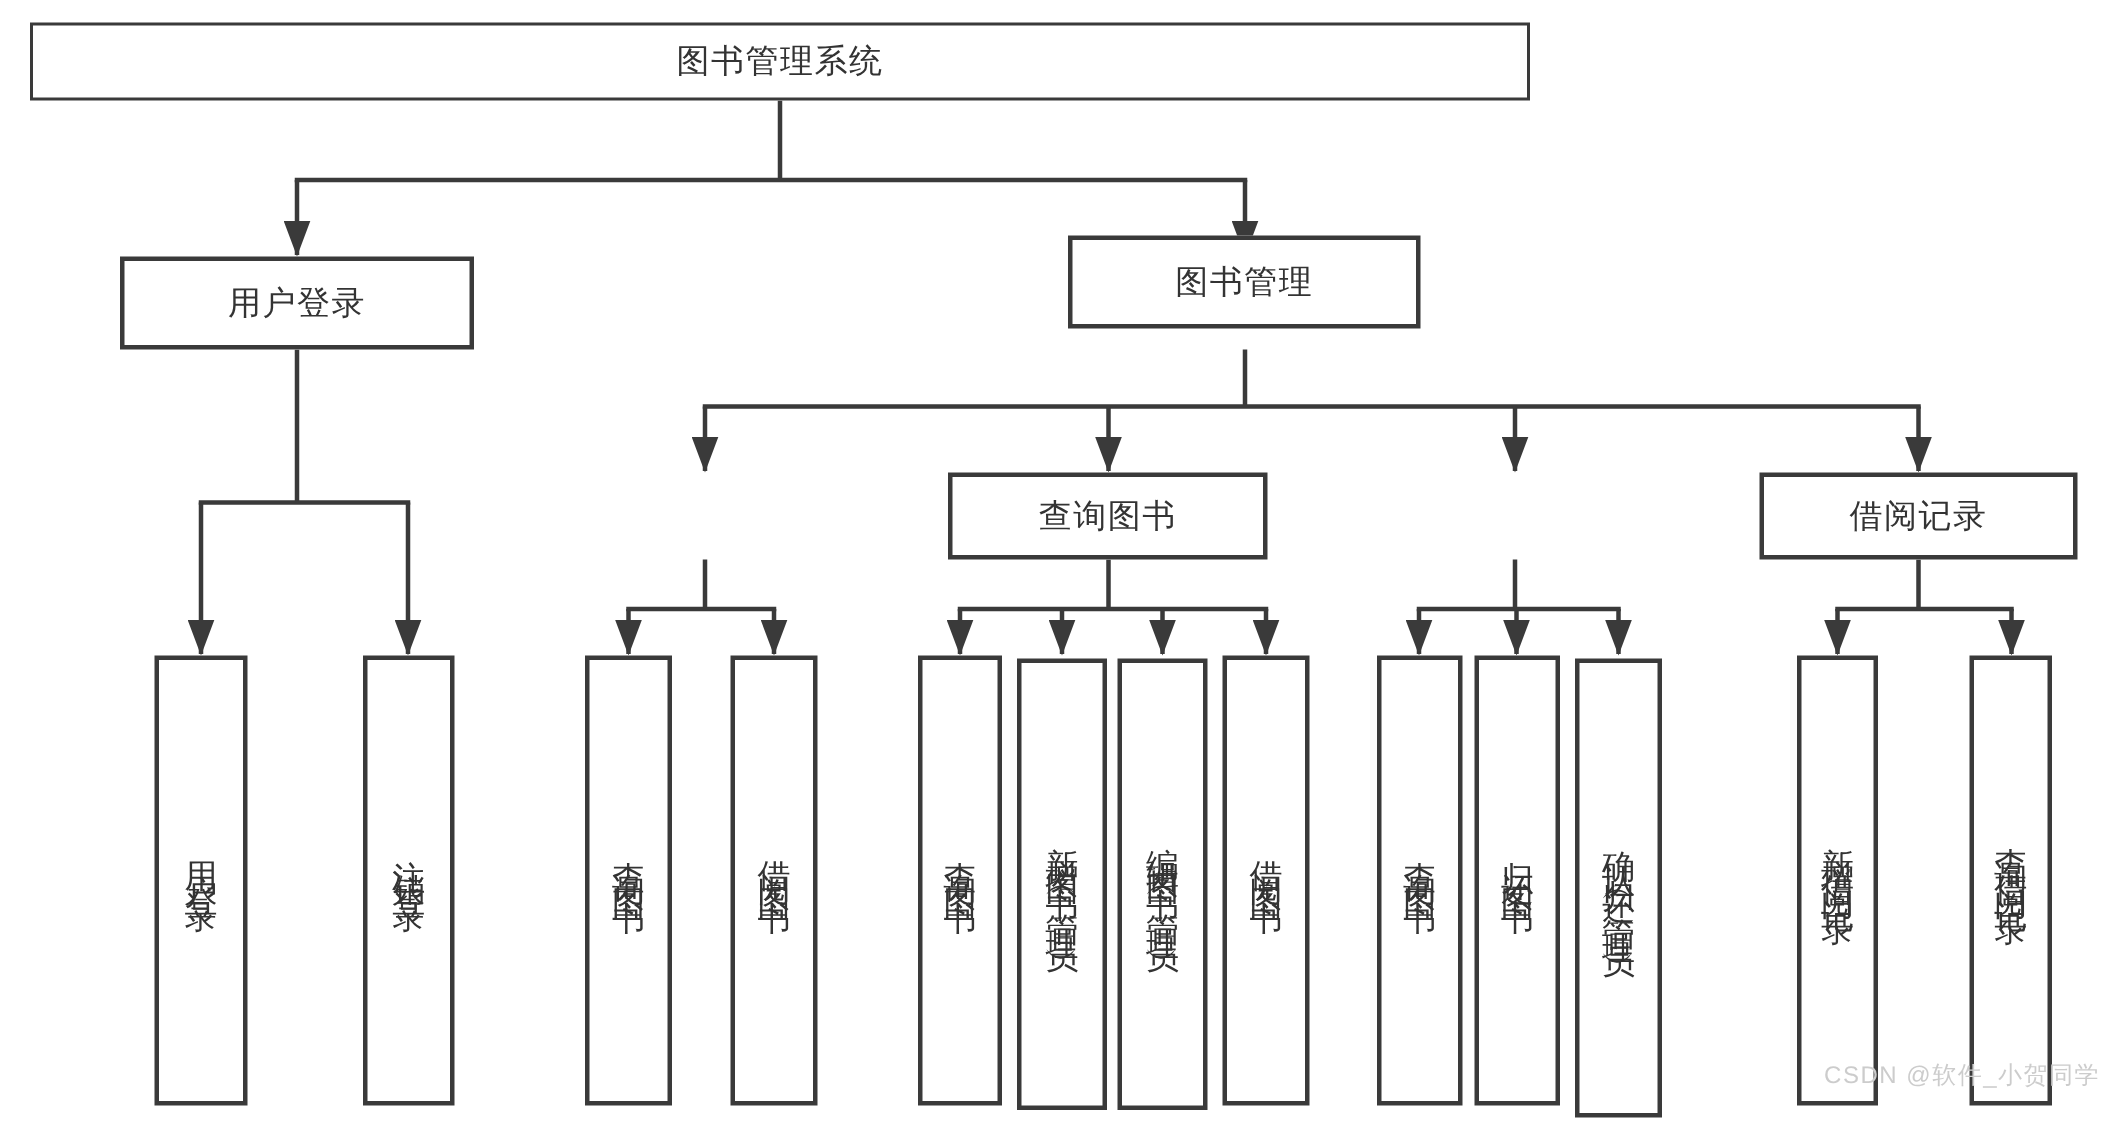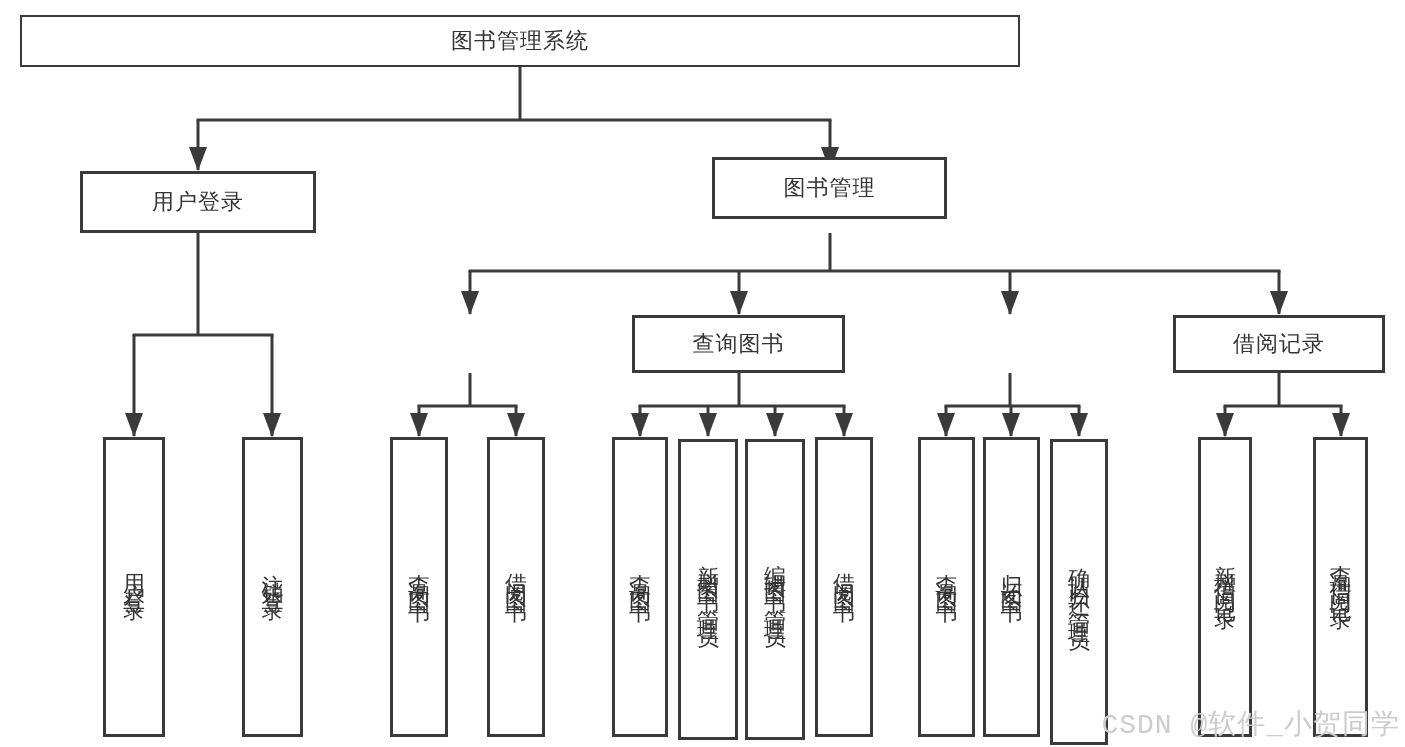--- a/index.html
+++ b/index.html
@@ -39,27 +39,26 @@
     writing-mode: vertical-rl;
     text-orientation: mixed;
     letter-spacing: 9px;
     line-height: 1;
   }
   .vbox { padding-bottom: 26px; }
   .vbox.long { padding-bottom: 4px; }
   .watermark {
     position: absolute;
     right: 5px;
-    bottom: 4px;
-    font-size: 28px;
+    bottom: 19px;
+    font-size: 16px;
     color: #cccccc;
     z-index: 3;
     letter-spacing: 1px;
     white-space: nowrap;
-    font-family: Liberation Mono, monospace;
   }
 </style>
 </head>
 <body>
 
 <div class="canvas">
 
   <svg class="connectors" viewBox="0 0 1405 747">
     <defs>
       <marker id="arw" markerUnits="userSpaceOnUse" markerWidth="18" markerHeight="25" refX="9" refY="23" orient="0">

